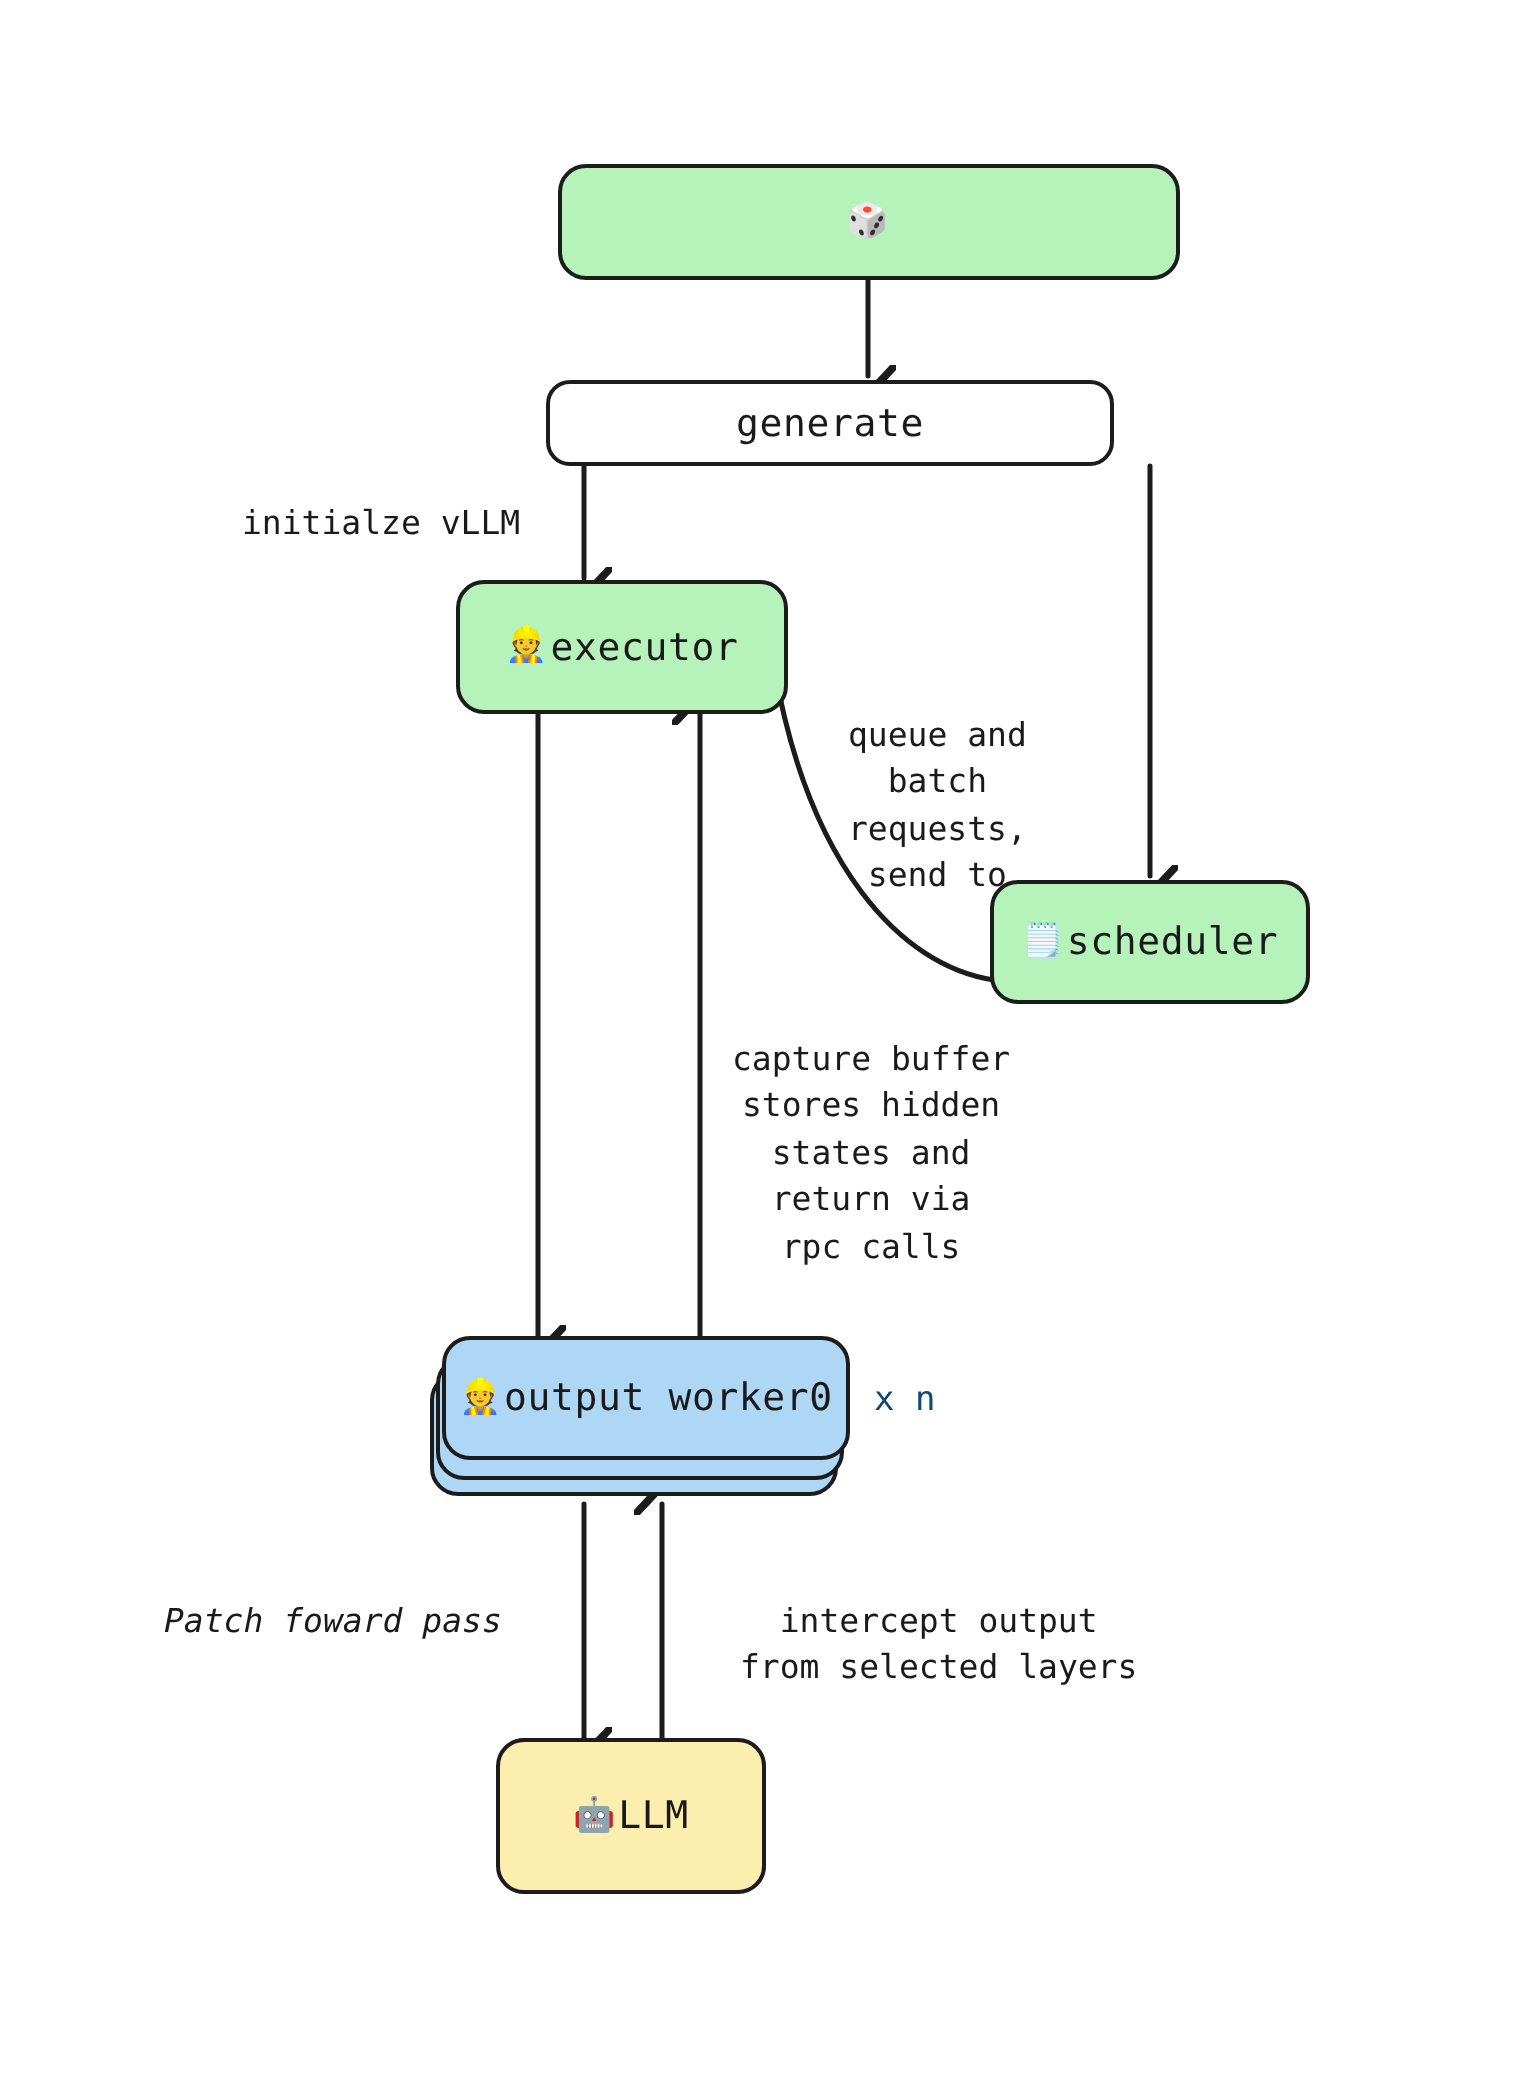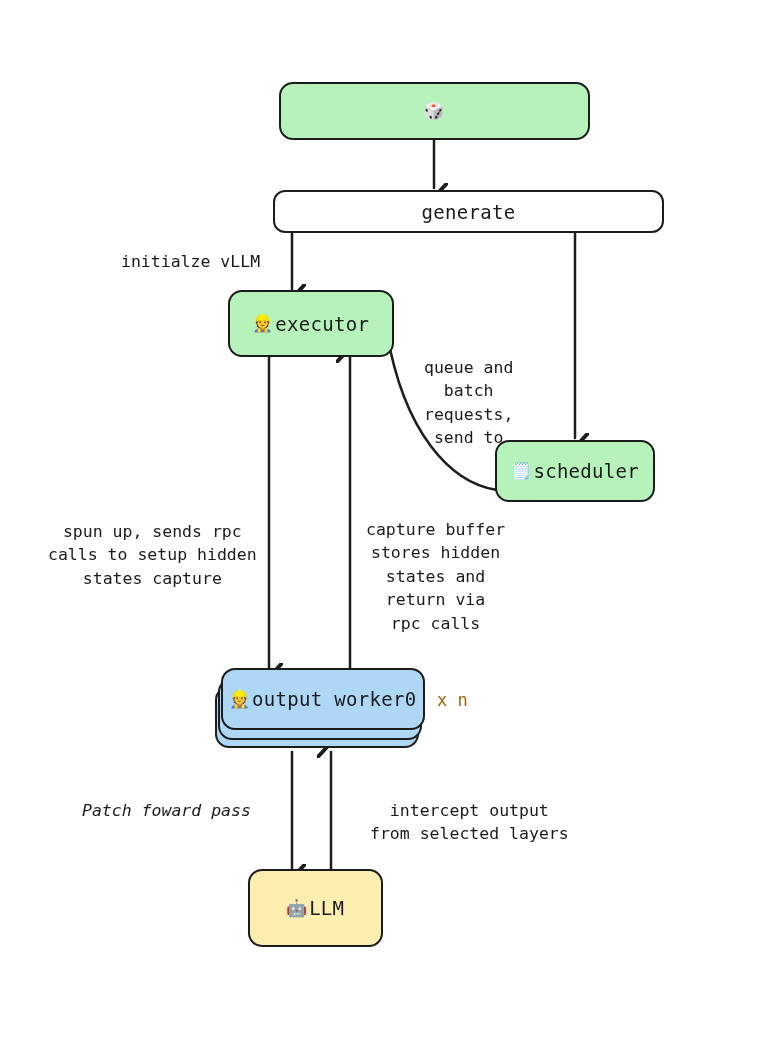--- a/index.html
+++ b/index.html
@@ -72,21 +72,21 @@
     line-height: 1.42;
     color: #1a1a1a;
     white-space: pre;
     z-index: 6;
     text-align: center;
   }
   .multiplier {
     position: absolute;
     font-family: "DejaVu Sans Mono", "Liberation Mono", monospace;
     font-size: 17px;
-    color: #a16207;
+    color: #0c4a6e;
     z-index: 6;
     text-align: right;
   }
 </style>
 </head>
 <body>
 
 <div id="canvas">
 
   <svg id="edges" viewBox="0 0 760 1042" xmlns="http://www.w3.org/2000/svg">
@@ -113,21 +113,21 @@
       <path d="M292,752 L292,869" marker-end="url(#ah)"></path>
 
       <path d="M331,869 L331,752" marker-end="url(#ah)"></path>
     </g>
   </svg>
 
   <div class="node node-green" style="left:279px; top:82px; width:311px; height:58px;">
     <span class="emoji">🎲</span>
   </div>
 
-  <div class="node node-white" style="left:273px; top:190px; width:391px; height:43px; border-radius:12px;">
+  <div class="node node-white" style="left:273px; top:190px; width:284px; height:43px; border-radius:12px;">
     <span class="nlabel">generate</span>
   </div>
 
   <div class="node node-green" style="left:228px; top:290px; width:166px; height:67px;">
     <span class="emoji">👷</span>
     <span class="nlabel">executor</span>
   </div>
 
   <div class="node node-green" style="left:495px; top:440px; width:160px; height:62px;">
     <span class="emoji">🗒️</span>
@@ -149,23 +149,20 @@
   </div>
 
   <div class="edge-label" style="left:121px; top:250px;">initialze vLLM</div>
 
 
   <div class="edge-label" style="left:424px; top:336px;margin-top:20px;">queue and
 batch
 requests,
 send to</div>
 
-  <div class="edge-label" style="left:48px; top:520px;">spun up, sends rpc
-calls to setup hidden
-states capture</div>
 
   <div class="edge-label" style="left:366px; top:518px;">capture buffer
 stores hidden
 states and
 return via
 rpc calls</div>
 
   <div class="edge-label" style="left:82px; top:799px;font-style:italic;">Patch foward pass</div>
 
   <div class="edge-label" style="left:370px; top:799px;">intercept output

